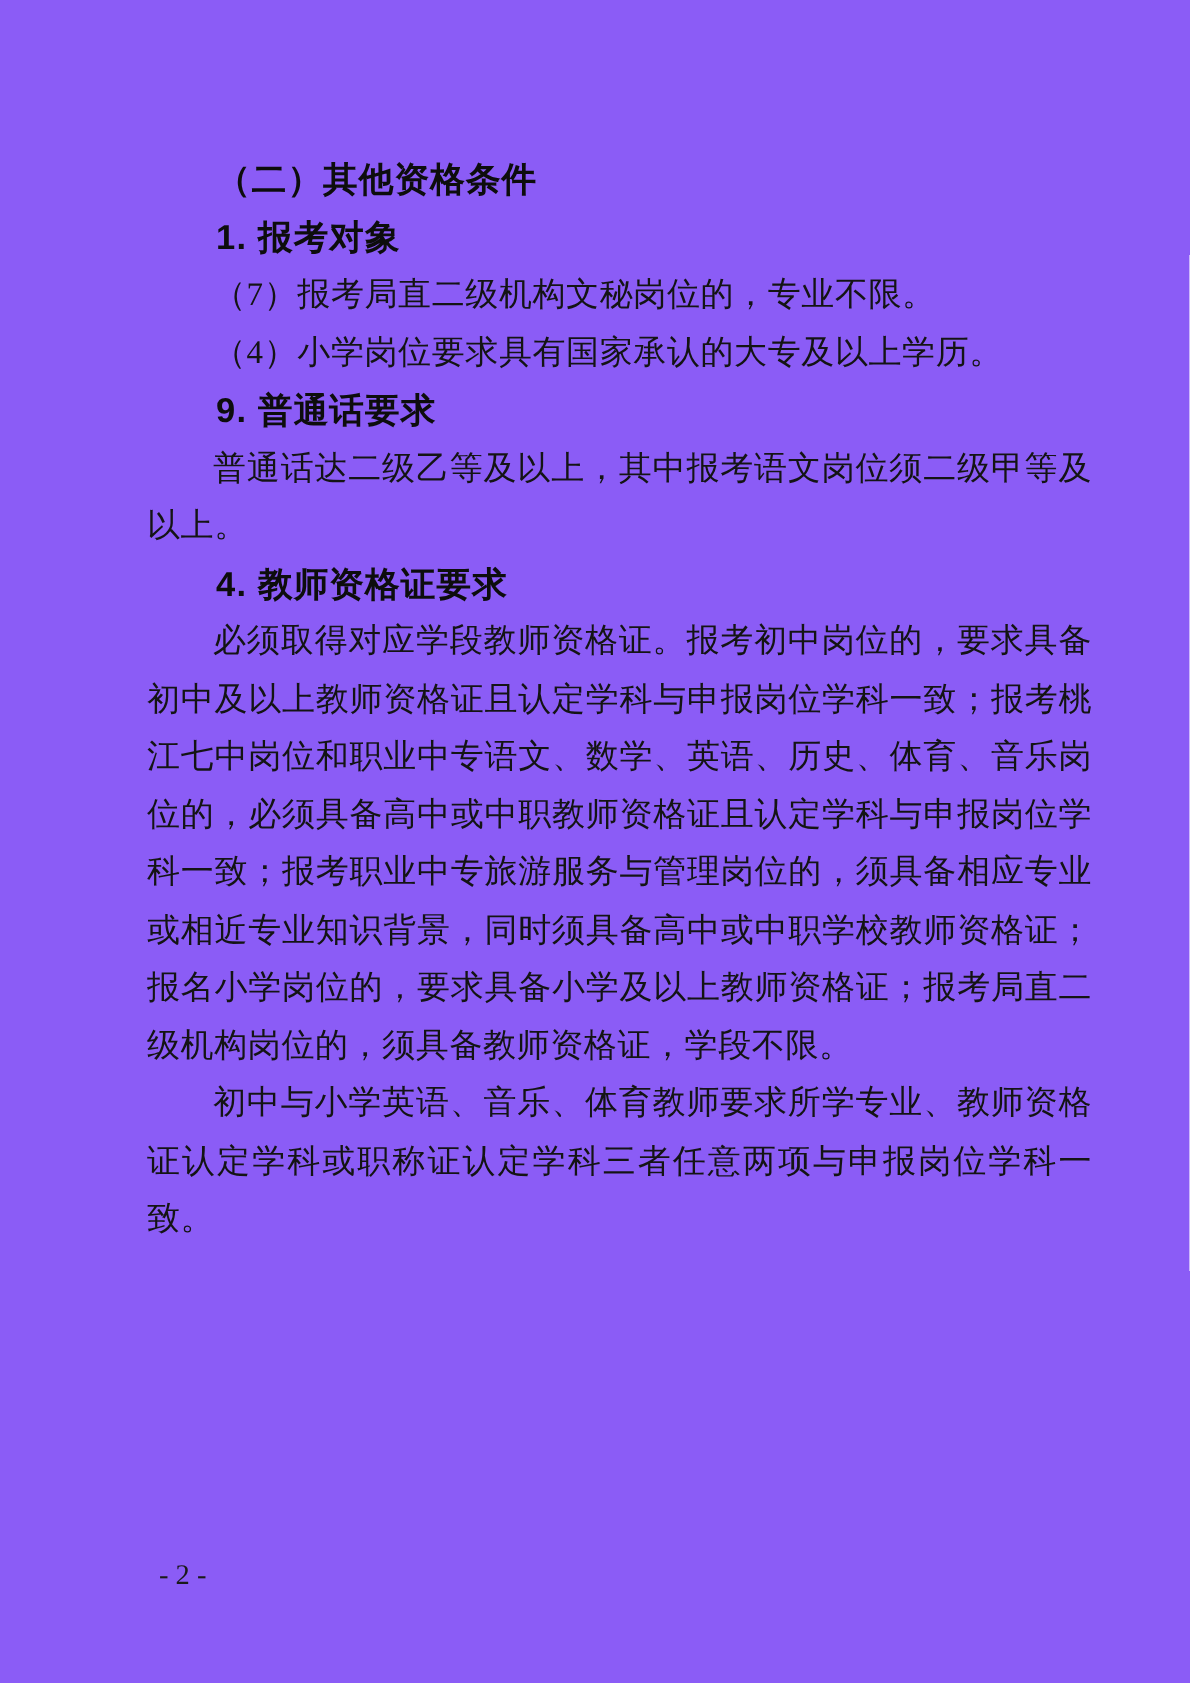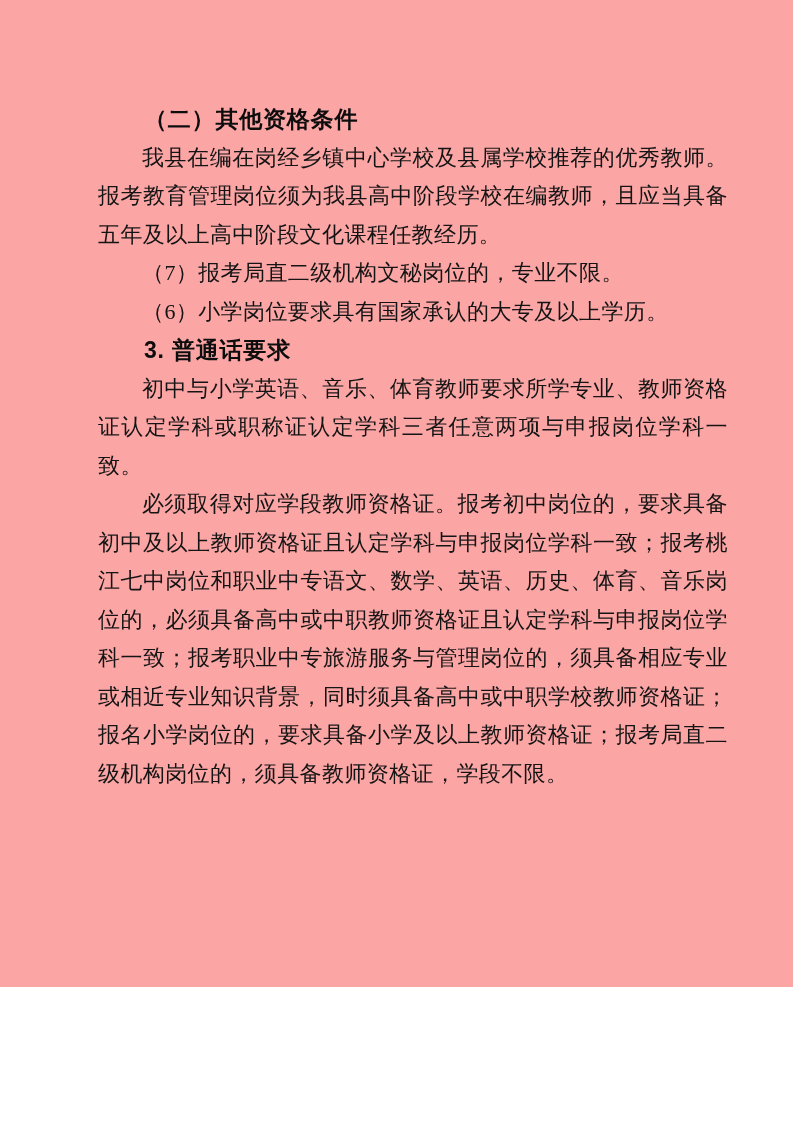--- a/index.html
+++ b/index.html
@@ -3,22 +3,22 @@
 <meta charset="utf-8">
 <style>
   html, body {
     margin: 0;
     padding: 0;
     background: #ffffff;
   }
   .page {
     position: relative;
     width: 793px;
-    height: 987px;
-    background: #fca5a5;
+    height: 1122px;
+    background: #8b5cf6;
     overflow: hidden;
     color: #141414;
   }
   .content {
     position: absolute;
     left: 98px;
     top: 100px;
     width: 630px;
     font-family: "Liberation Serif", "DejaVu Serif", serif;
     font-size: 22px;
@@ -47,21 +47,23 @@
     font-size: 19px;
     color: #1a1a1a;
   }
 </style>
 </head>
 <body>
 
 <div class="page">
   <main class="content">
     <p class="heading-1">（二）其他资格条件</p>
-    <p class="para">我县在编在岗经乡镇中心学校及县属学校推荐的优秀教师。报考教育管理岗位须为我县高中阶段学校在编教师，且应当具备五年及以上高中阶段文化课程任教经历。</p>
+    <p class="heading-2">1. 报考对象</p>
     <p class="para">（7）报考局直二级机构文秘岗位的，专业不限。</p>
-    <p class="para">（6）小学岗位要求具有国家承认的大专及以上学历。</p>
-    <p class="heading-2">3. 普通话要求</p>
+    <p class="para">（4）小学岗位要求具有国家承认的大专及以上学历。</p>
+    <p class="heading-2">9. 普通话要求</p>
+    <p class="para">普通话达二级乙等及以上，其中报考语文岗位须二级甲等及以上。</p>
+    <p class="heading-2">4. 教师资格证要求</p>
+    <p class="para">必须取得对应学段教师资格证。报考初中岗位的，要求具备初中及以上教师资格证且认定学科与申报岗位学科一致；报考桃江七中岗位和职业中专语文、数学、英语、历史、体育、音乐岗位的，必须具备高中或中职教师资格证且认定学科与申报岗位学科一致；报考职业中专旅游服务与管理岗位的，须具备相应专业或相近专业知识背景，同时须具备高中或中职学校教师资格证；报名小学岗位的，要求具备小学及以上教师资格证；报考局直二级机构岗位的，须具备教师资格证，学段不限。</p>
     <p class="para">初中与小学英语、音乐、体育教师要求所学专业、教师资格证认定学科或职称证认定学科三者任意两项与申报岗位学科一致。</p>
-    <p class="para">必须取得对应学段教师资格证。报考初中岗位的，要求具备初中及以上教师资格证且认定学科与申报岗位学科一致；报考桃江七中岗位和职业中专语文、数学、英语、历史、体育、音乐岗位的，必须具备高中或中职教师资格证且认定学科与申报岗位学科一致；报考职业中专旅游服务与管理岗位的，须具备相应专业或相近专业知识背景，同时须具备高中或中职学校教师资格证；报名小学岗位的，要求具备小学及以上教师资格证；报考局直二级机构岗位的，须具备教师资格证，学段不限。</p>
   </main>
   <div class="footer-pagenum">- 2 -</div>
 </div>
 
 </body></html>

